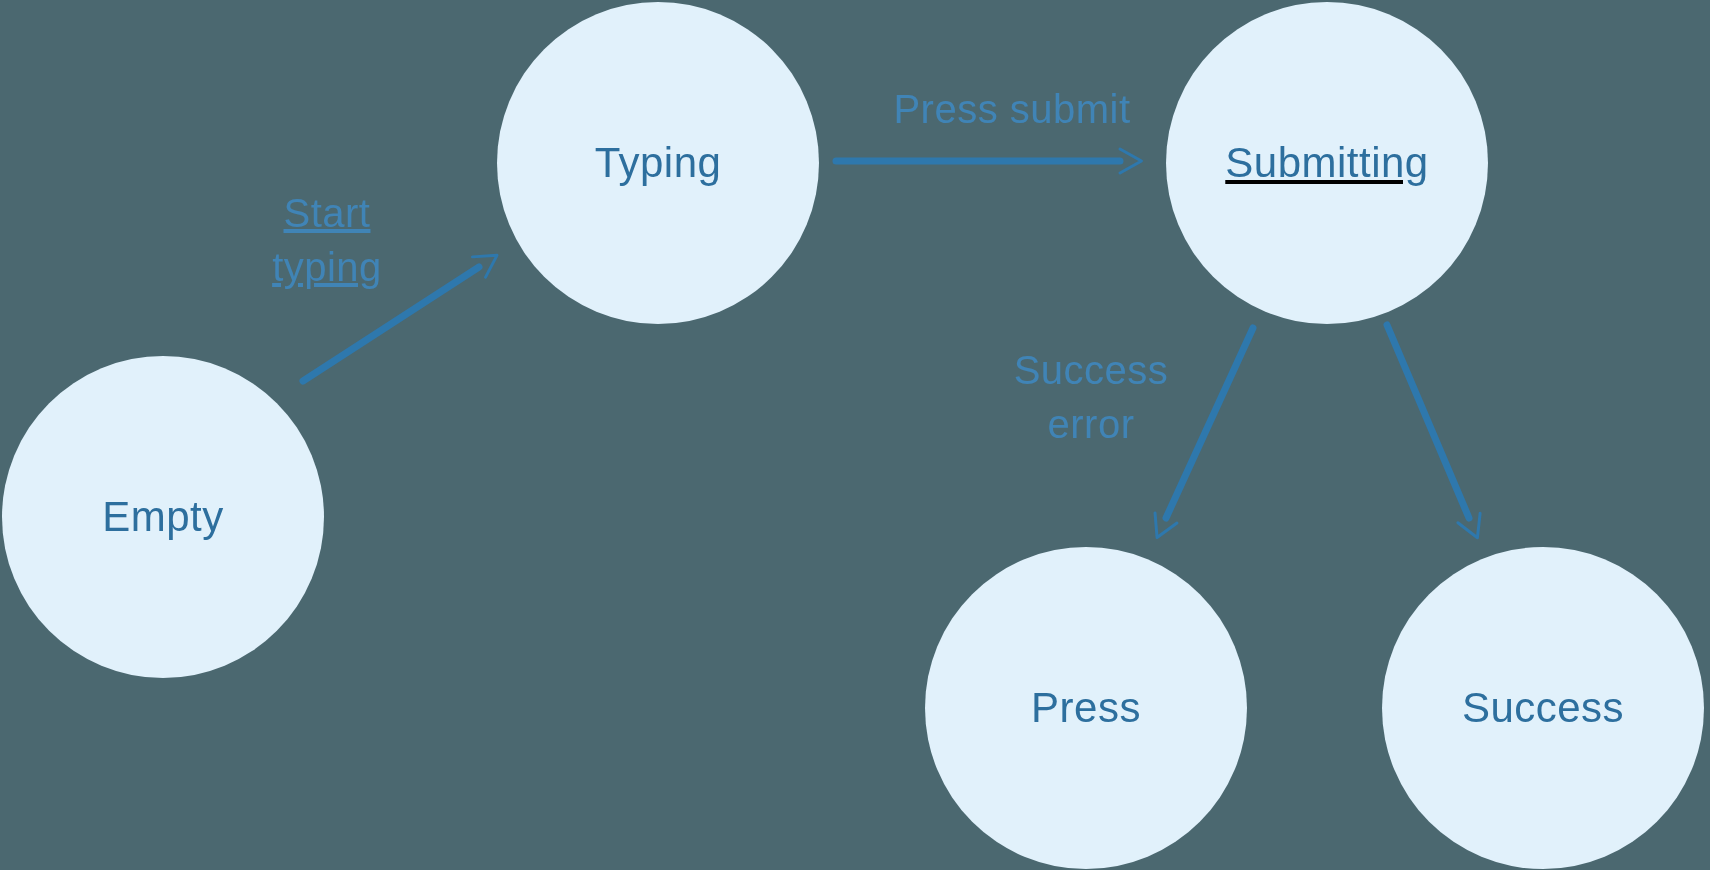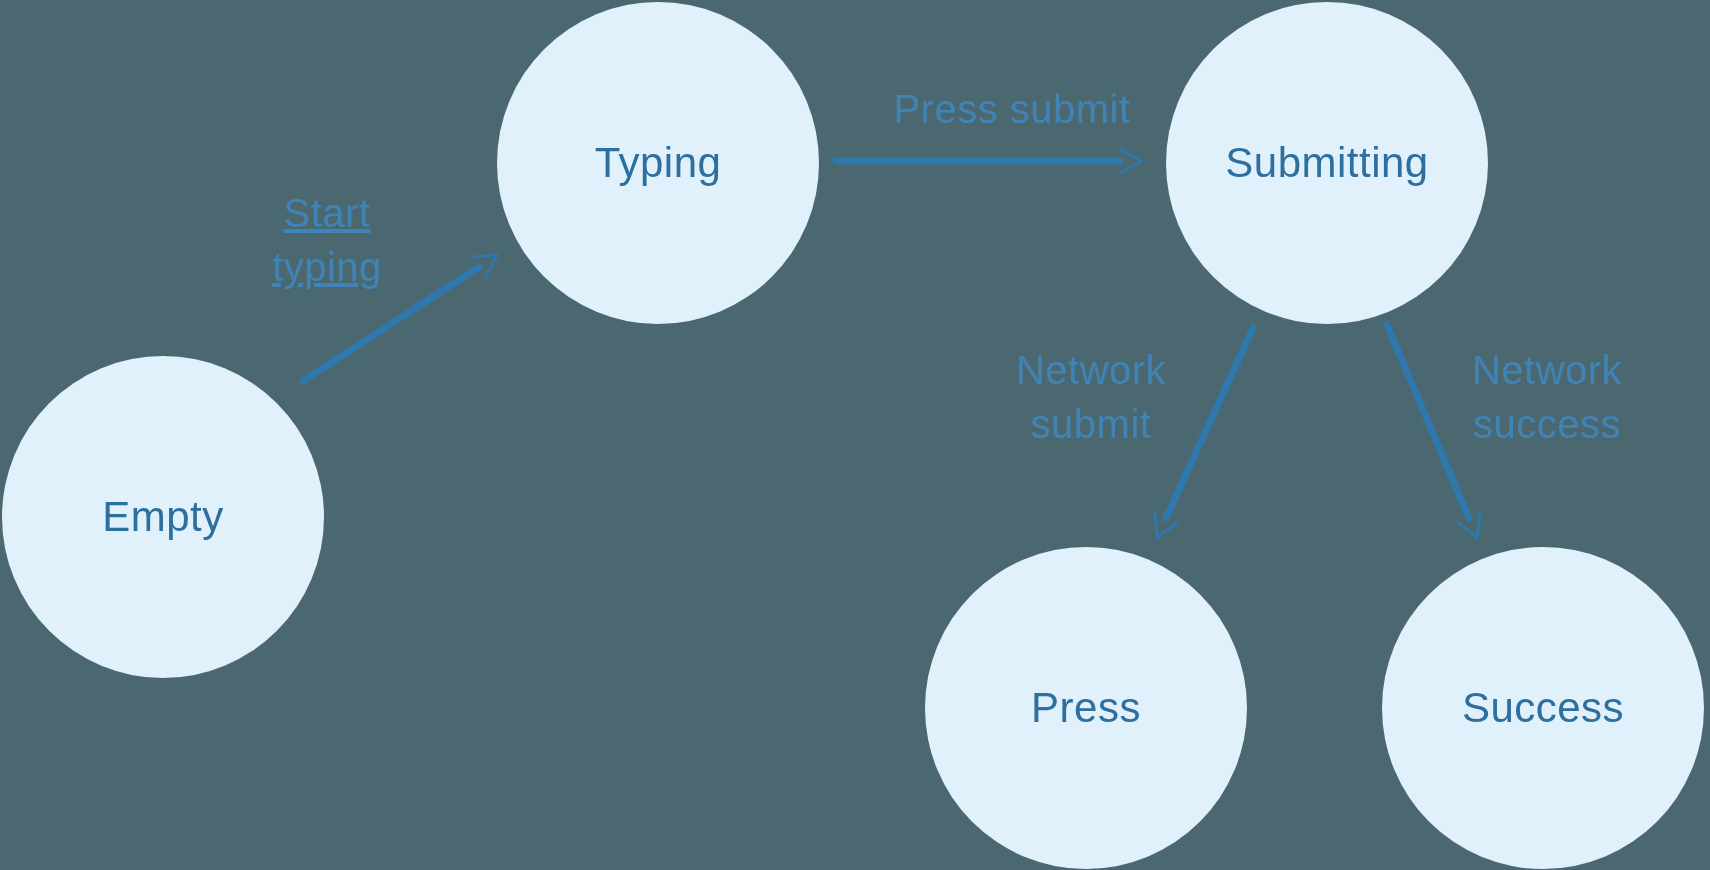--- a/index.html
+++ b/index.html
@@ -41,21 +41,21 @@
     position: absolute;
     color: #4084b6;
     font-size: 40px;
     font-weight: 500;
     line-height: 54px;
     text-align: center;
     letter-spacing: 0.5px;
   }
   .node-empty      { left: 2px;    top: 356px; }
   .node-typing     { left: 497px;  top: 2px; align-items: center;   }
-  .node-submitting { left: 1166px; top: 2px;   }
+  .node-submitting { left: 1166px; top: 2px; text-decoration: underline;   }
   .node-error      { left: 925px;  top: 547px; }
   .node-success    { left: 1382px; top: 547px; }
 
   .label-start-typing    { left: 227px;  top: 186px; width: 200px; text-decoration: underline; }
   .label-press-submit    { left: 862px;  top: 61px;  width: 300px; margin-top: 21px; }
   .label-network-error   { left: 981px;  top: 343px; width: 220px; }
   .label-network-success { left: 1437px; top: 343px; width: 220px; }
 </style>
 </head>
 <body>
@@ -91,17 +91,16 @@
   </div>
 
   <div class="node node-success">
     <span class="node-label">Success</span>
   </div>
 
   <div class="edge-label label-start-typing">Start typing</div>
 
   <div class="edge-label label-press-submit">Press submit</div>
 
-  <div class="edge-label label-network-error">Network submit</div>
+  <div class="edge-label label-network-error">Success error</div>
 
-  <div class="edge-label label-network-success">Network success</div>
 
 </div>
 
 </body></html>

